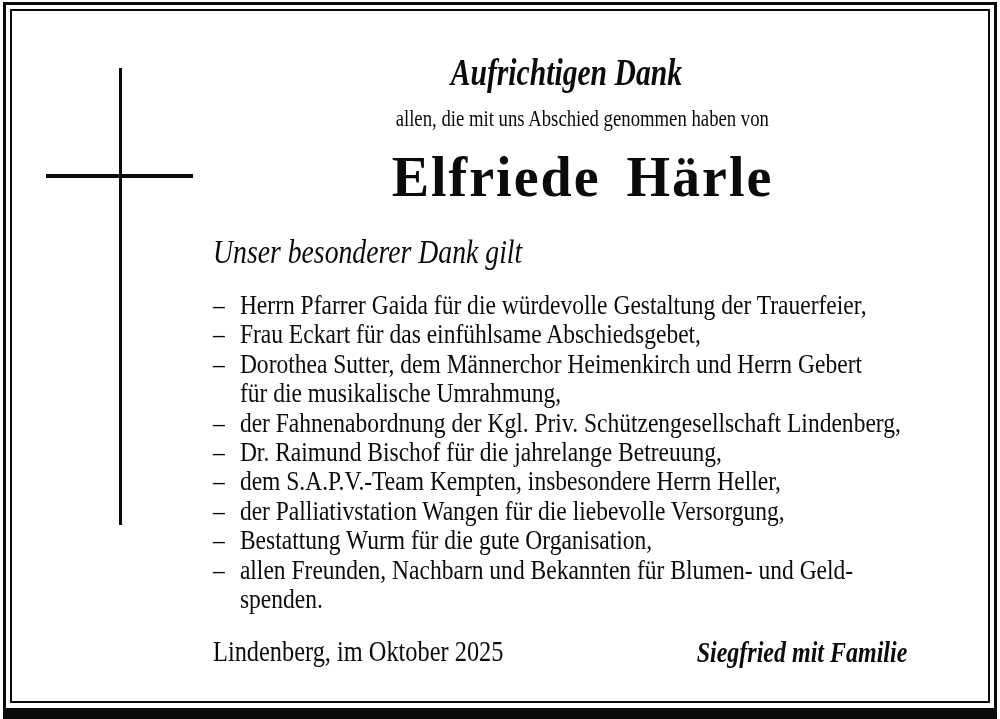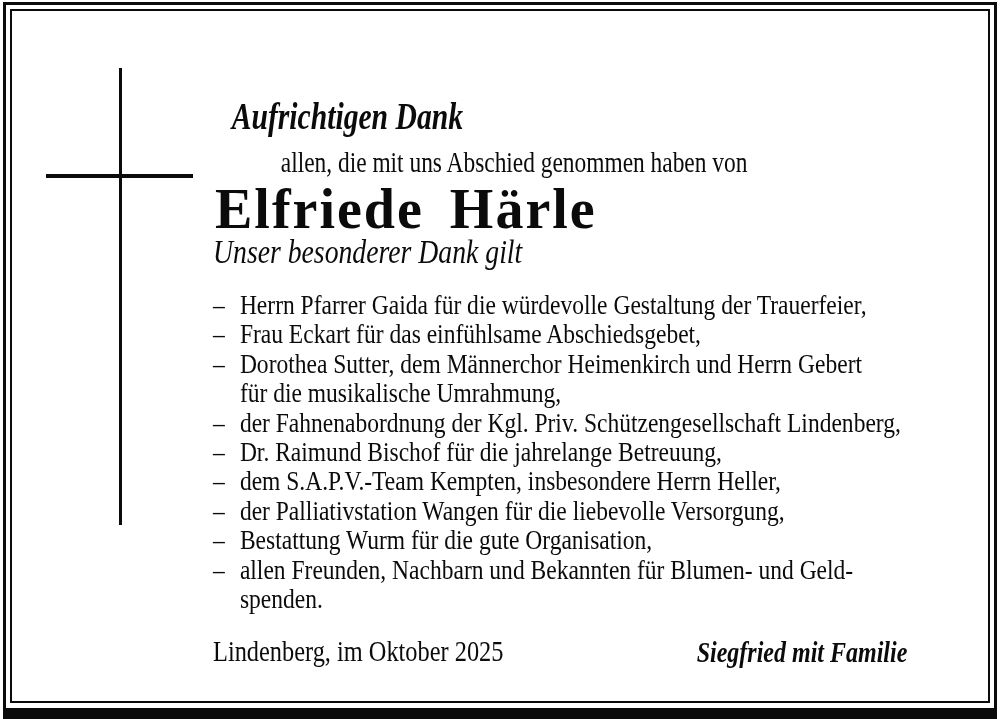--- a/index.html
+++ b/index.html
@@ -37,36 +37,36 @@
     width: 3px; height: 457px;
     background: #0b0b0b;
   }
   .cross-horizontal {
     position: absolute;
     left: 46px; top: 174px;
     width: 147px; height: 4px;
     background: #0b0b0b;
   }
   .abs { position: absolute; }
-  .center { text-align: left; margin-top: 44px; }
+  .center { text-align: center; }
   .scale-c { display: inline-block; transform: scaleX(0.78); transform-origin: center top; white-space: nowrap; }
   .scale-l { display: inline-block; transform: scaleX(0.84); transform-origin: left top; white-space: nowrap; }
   .scale-r { display: inline-block; transform: scaleX(0.80); transform-origin: right top; white-space: nowrap; }
 
   .title-line {
     left: 199px; top: 53px; width: 735px;
     font-size: 38px; line-height: 38px;
     font-weight: bold; font-style: italic;
   }
   .subtitle-line {
     left: 215px; top: 103px; width: 735px;
-    font-size: 30px; line-height: 30px;
+    font-size: 24px; line-height: 30px;
   }
   .name-line {
-    left: 215px; top: 137px; width: 735px;
+    left: 215px; top: 149px; width: 735px;
     font-size: 56px; line-height: 56px;
     font-weight: bold; letter-spacing: 2px; word-spacing: 10px;
   }
   .thanks-heading {
     left: 213px; top: 236px;
     font-size: 33px; line-height: 33px;
     font-weight: normal; font-style: italic;
   }
   .thanks-list {
     left: 213px; top: 290px; width: 900px;

